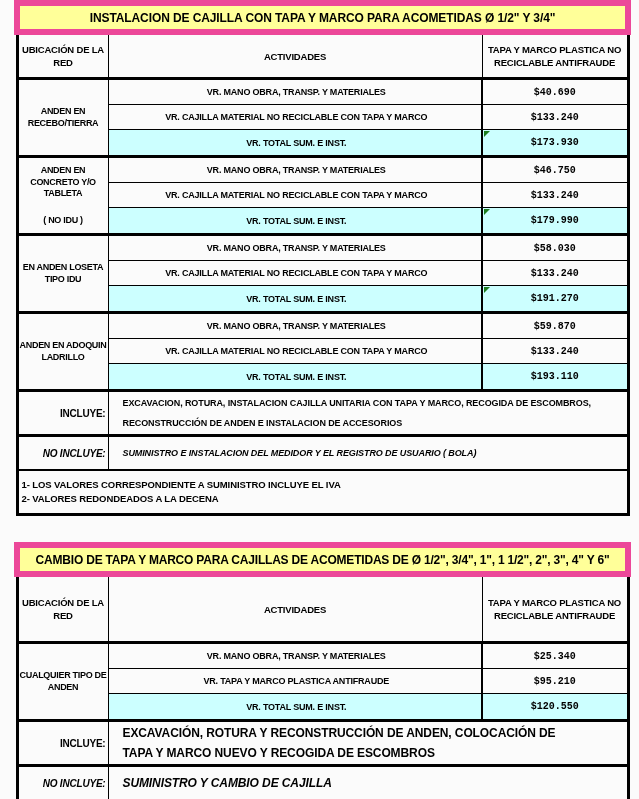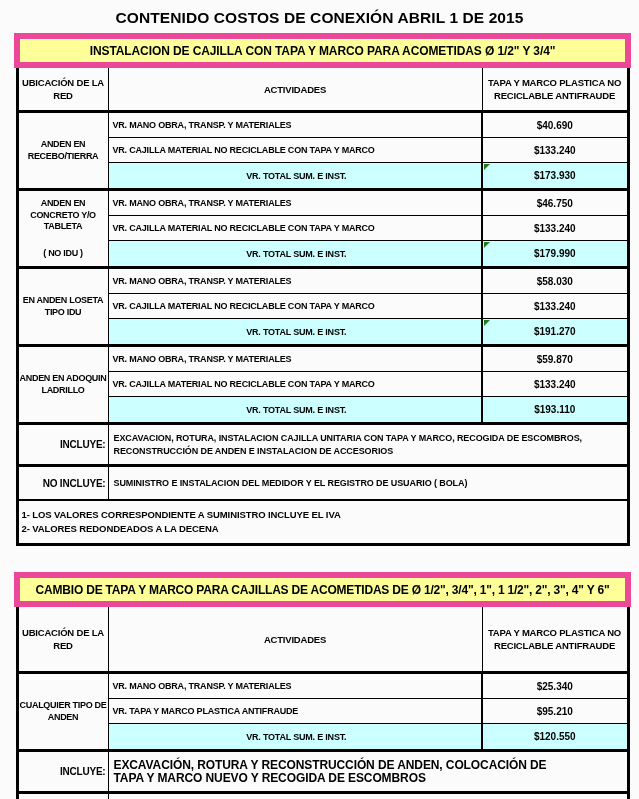--- a/index.html
+++ b/index.html
@@ -58,76 +58,76 @@
     line-height:11.5px;
     border-right:1px solid #000;
   }
   .loc-sub { margin-top:15px; }
   .loc-sub:empty { display:none; }
   td.act {
     font-size:9px;
     letter-spacing:-0.2px;
     padding-left:4px;
     height:22px;
-    text-align:left;
+    text-align:center;
   }
   td.val {
     text-align:center;
     font-size:10px;
     border-left:2px solid #000;
     position:relative;
+    font-family:Liberation Mono, monospace;
   }
   tr.g-first td { border-top:3px solid #000; }
   tr.total td { background:#CCFFFF;margin-top:32px; }
   tr.total td.act {
     text-align:center;
     font-size:9px;
     height:23px;
   }
   .marker {
     position:absolute; left:1px; top:1px;
     width:0; height:0;
     border-top:6px solid #1E7D1E;
     border-right:6px solid transparent;
   }
   tr.incrow td { border-top:3px solid #000; height:37px; }
-  tr.noincrow td { border-top:3px solid #000; height:30px; }
+  tr.noincrow td { border-top:3px solid #000; height:30px;font-style:italic; }
   td.inc-label {
     text-align:right;
     font-size:10px;
     letter-spacing:-0.2px;
     padding-right:2px;
     border-right:1px solid #000;
   }
   td.inc-text {
     font-size:9px;
     letter-spacing:-0.1px;
-    padding-left:5px;
-    line-height:13px;
+    padding-left:14px;
+    line-height:20px;
   }
   #t2 td.inc-text { font-size:12px; }
   .wrap-t1 { max-width:516px; }
   .wrap-t2 { max-width:440px; }
   tr.notes td {
     border-top:2px solid #000;
     height:36px;
     font-size:9.5px;
     letter-spacing:-0.1px;
     padding:2px 2px 4px 3px;
     vertical-align:middle;
     margin-top:24px;
   }
   tr.notes td div { margin:3px 0; }
 </style>
 </head>
 <body>
 
 <div class="page">
 
-  <div class="title">CONTENIDO COSTOS DE CONEXIÓN ABRIL 1 DE 2015</div>
 
   <table class="costs" id="t1">
     <colgroup>
         <col class="c1">
         <col class="c2">
         <col class="c3">
       </colgroup>
 
     <tbody>
         <tr class="band">

